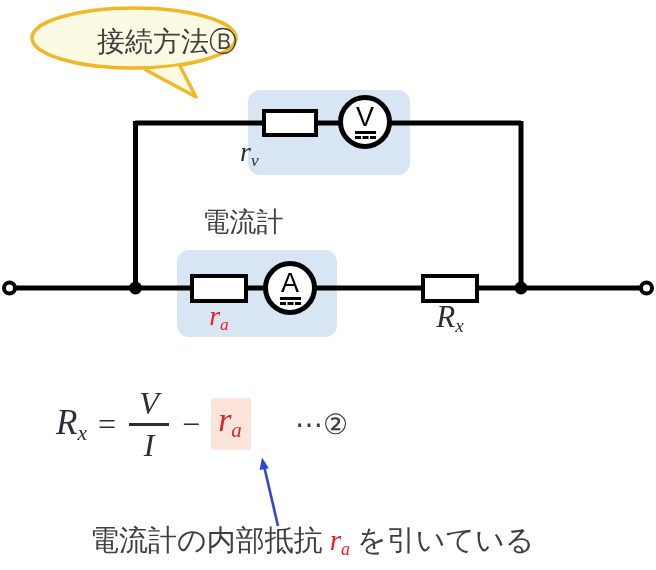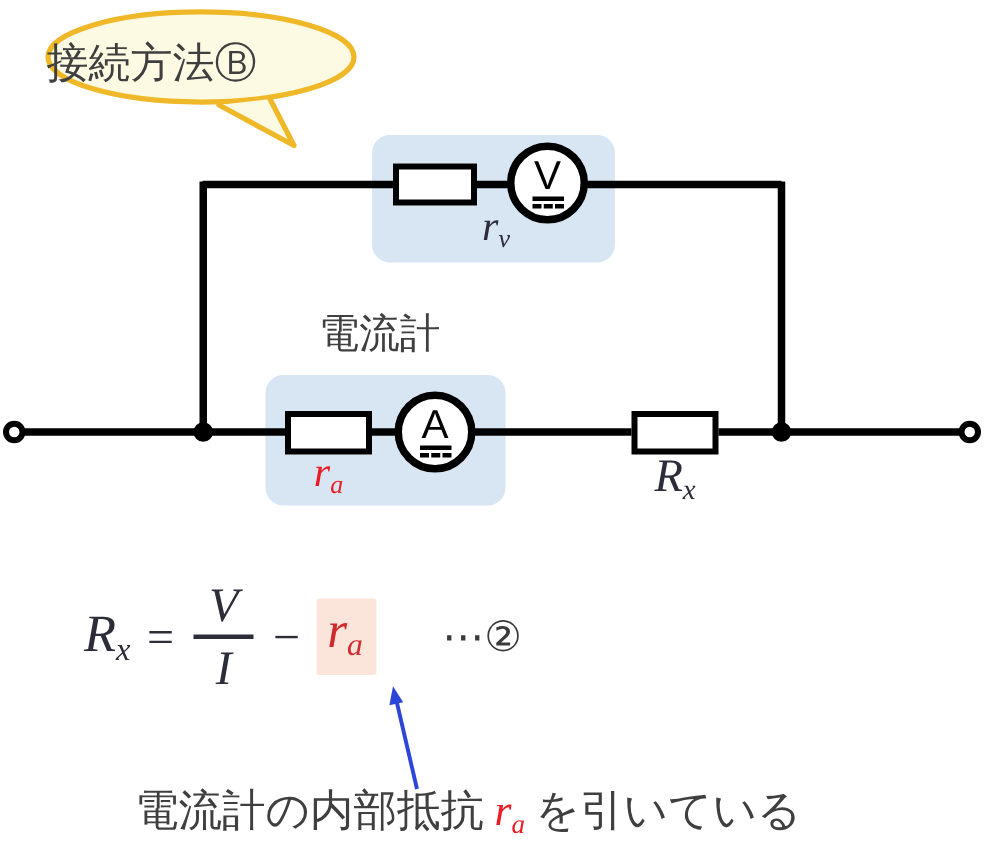--- a/index.html
+++ b/index.html
@@ -26,33 +26,33 @@
          align-items:center;justify-content:center;}
   .meter-v{left:338px;top:95px;}
   .meter-a{left:263px;top:261px;}
   .meter .letter{font-size:27px;line-height:0.95;color:#000;}
   .dc-solid{width:21px;height:3px;background:#000;margin-top:1px;}
   .dc-dashed{width:21px;border-top:3px dashed #000;margin-top:2px;}
 
   
   .cjk{color:#3F3F3F;font-size:27px;line-height:1.15;z-index:4;text-align:center;}
   .lbl-vm{left:248px;top:52px;width:162px;}
-  .lbl-am{left:173px;top:207px;width:160px;}
+  .lbl-am{left:163px;top:207px;width:160px;}
   .lbl-rx{left:395px;top:232px;width:110px;}
 
   
   .math{font-family:"Liberation Serif",serif;font-style:italic;z-index:4;}
   .sub{font-size:0.62em;vertical-align:-0.28em;font-style:italic;}
-  .lbl-rv{left:240px;top:136px;width:100px;text-align:right;font-size:28px;color:#2D2D3A;}
+  .lbl-rv{left:240px;top:136px;width:100px;text-align:left;font-size:28px;color:#2D2D3A;}
   .lbl-ra{left:169px;top:300px;width:100px;text-align:center;font-size:28px;color:#EC1C24;}
   .lbl-Rx{left:395px;top:299px;width:110px;text-align:center;font-size:31px;color:#2D2D3A;}
 
   
   .bubble-svg{z-index:5;}
-  .bubble-text{left:31px;top:23px;width:206px;text-align:left;font-size:28px;color:#3F3F3F;z-index:6;}
+  .bubble-text{left:31px;top:23px;width:206px;text-align:right;font-size:28px;color:#3F3F3F;z-index:6;}
 
   
   .formula{left:56px;top:387px;display:flex;align-items:center;z-index:4;
            font-family:"Liberation Serif",serif;color:#2D2D3A;}
   .formula .big{font-size:35px;font-style:italic;}
   .formula .op{font-size:32px;font-style:normal;margin:0 11px;}
   .fraction{display:flex;flex-direction:column;align-items:center;margin:0 2px;}
   .fraction .num,.fraction .den{font-size:32px;font-style:italic;line-height:1.02;}
   .frac-bar{width:40px;height:3px;background:#2D2D3A;margin:3px 0;}
   .chip{background:#FBE5DA;border-radius:2px;padding:3px 9px 7px 7px;color:#D02A2E;font-size:34px;font-style:italic;}

